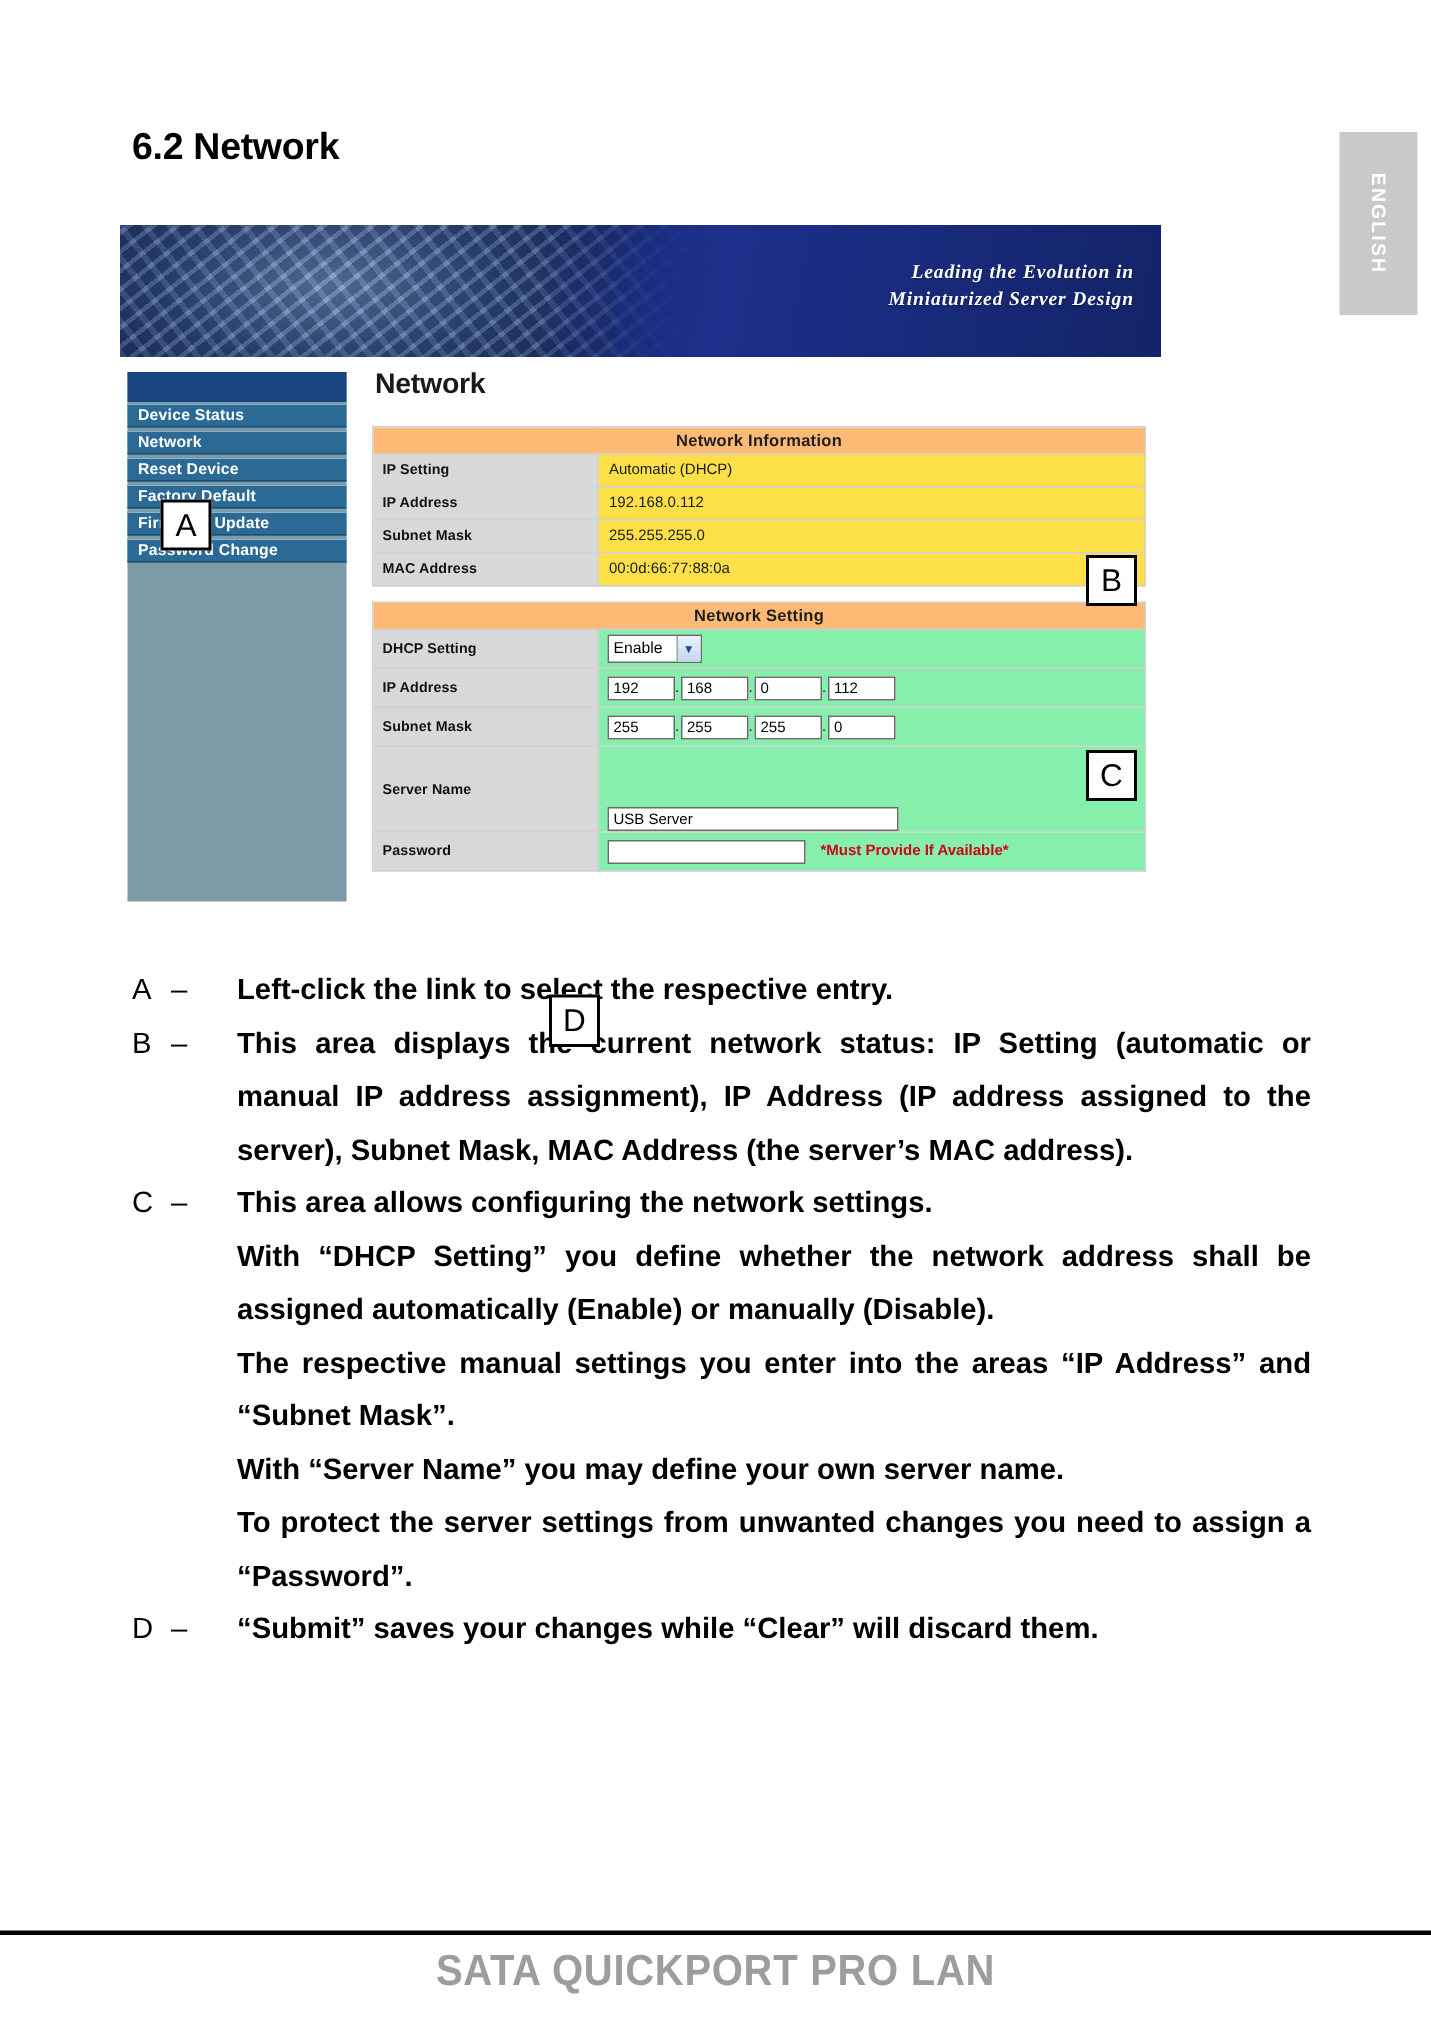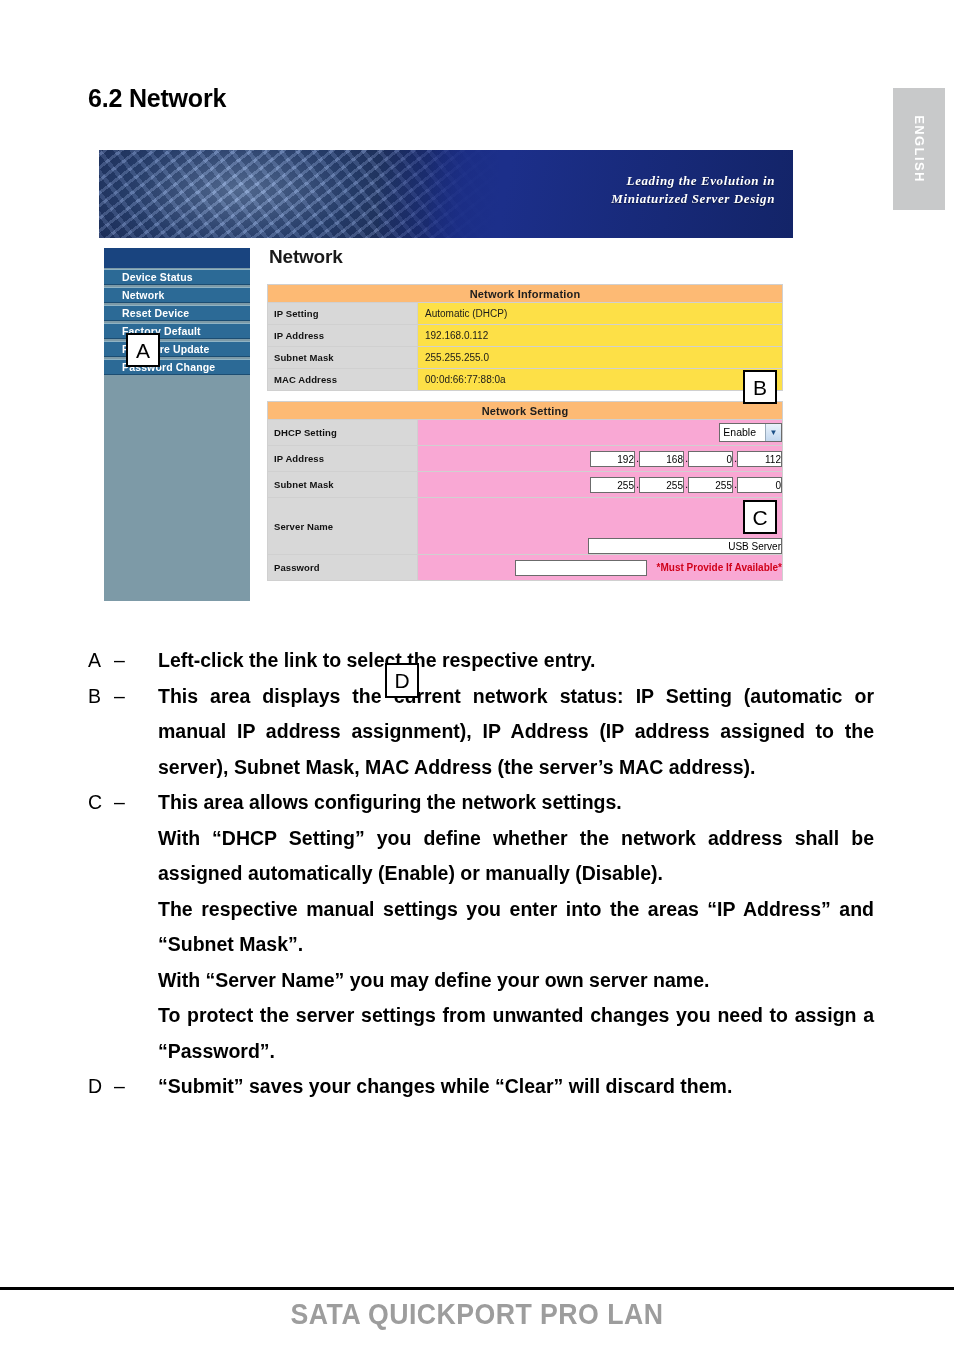--- a/index.html
+++ b/index.html
@@ -45,21 +45,21 @@
     top: 84px;
     font-size: 25px;
     font-weight: bold;
     color: #000000;
     letter-spacing: -0.2px;
   }
 
   
   .screenshot {
     position: absolute;
-    left: 99px;
+    left: 80px;
     top: 150px;
     width: 694px;
   }
 
   
   .banner {
     position: relative;
     width: 694px;
     height: 88px;
     background: #1c2f8a;
@@ -135,21 +135,21 @@
     padding-top: 1px;
   }
   .menu-item {
     height: 16px;
     margin-bottom: 2px;
     background: #2c6a96;
     border-top: 1px solid #8fb3c4;
     border-bottom: 1px solid #1c4d72;
     display: flex;
     align-items: center;
-    padding-left: 18px;
+    padding-left: 7px;
     color: #ffffff;
     font-size: 10.5px;
     font-weight: bold;
     letter-spacing: 0.15px;
     box-sizing: border-box;
   }
 
   
   .content {
     position: absolute;
@@ -198,25 +198,24 @@
   table.panel td.val {
     background: #fde047;
     color: #1a1a1a;
     height: 21px;
     padding-left: 7px;
     font-size: 10px;
   }
 
   
   td.ctrl {
-    background: #f9a8d4;
+    background: #86efac;
     height: 25px;
     padding-left: 6px !important;
     vertical-align: middle;
-    text-align: right;
   }
   .sel {
     display: inline-flex;
     align-items: stretch;
     border: 1px solid #6b6b6b;
     background: #ffffff;
     height: 17px;
     vertical-align: middle;
   }
   .sel .sel-val {

